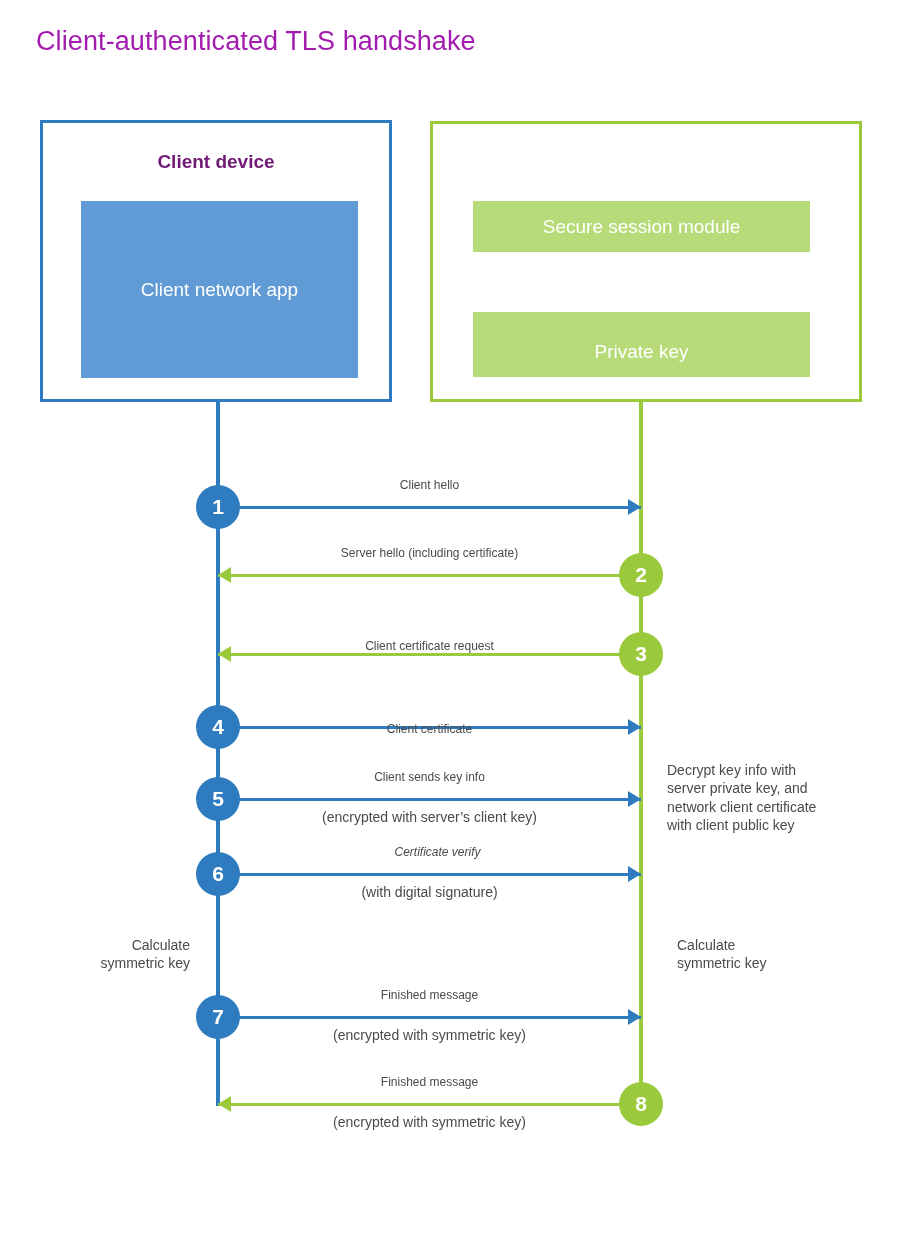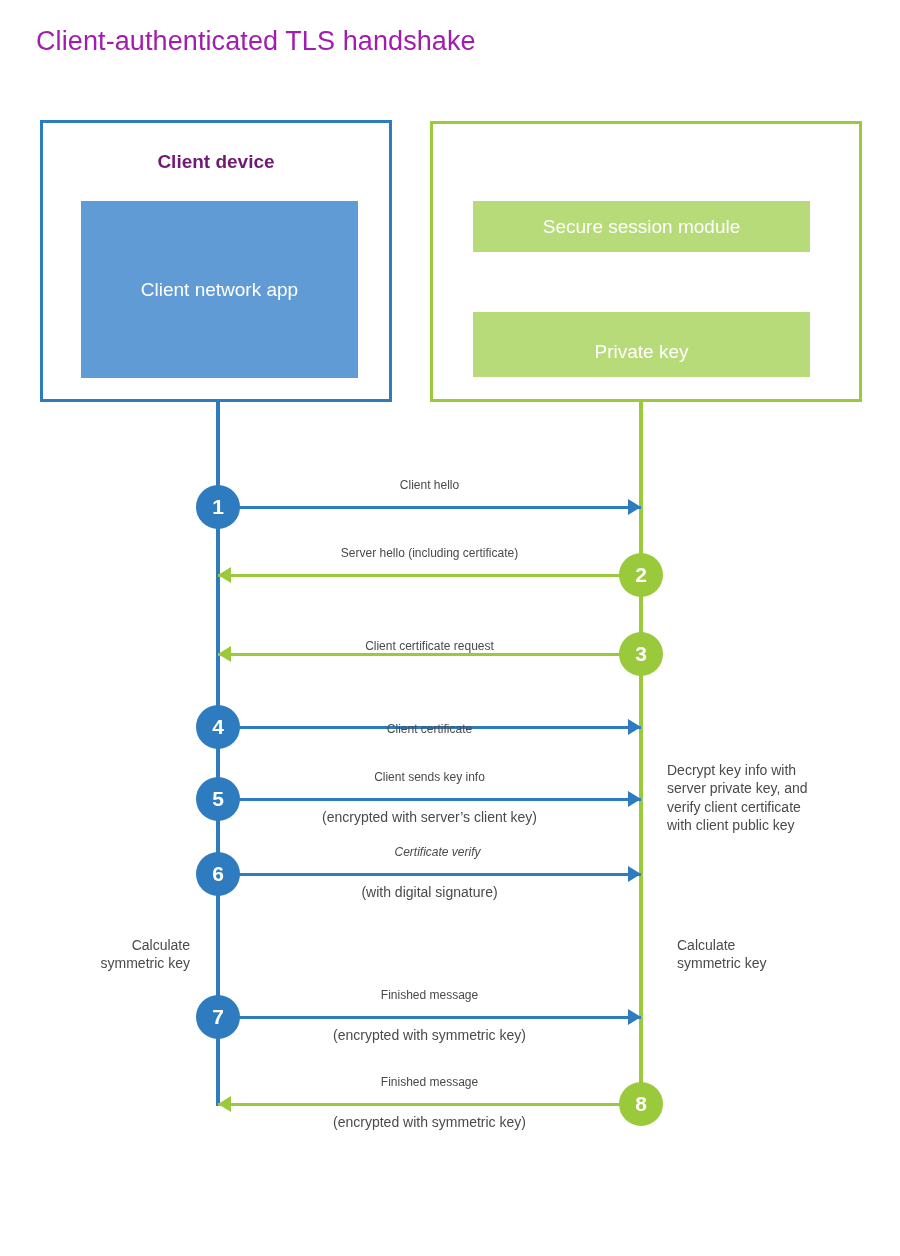--- a/index.html
+++ b/index.html
@@ -260,18 +260,18 @@
       <div class="msg-line green" style="left: 218px; top: 1103px; width: 423px;"></div>
       <div class="arrowhead left green" style="top: 1096px; left: 218px;"></div>
       <div class="step-circle green" style="left: 619px; top: 1082px;">8</div>
       <div class="msg-label" style="left: 218px; width: 423px; top: 1075px;">Finished message</div>
       <div class="msg-sublabel" style="left: 218px; width: 423px; top: 1114px;">(encrypted with symmetric key)</div>
     </div>
   </div>
 
 <div class="side-note" id="note-server-decrypt">Decrypt key info with
 server private key, and
-verify client certificate
+network client certificate
 with client public key</div>
 <div class="side-note" id="note-client-calc">Calculate
 symmetric key</div>
 <div class="side-note" id="note-server-calc">Calculate
 symmetric key</div>
 
 </body></html>

